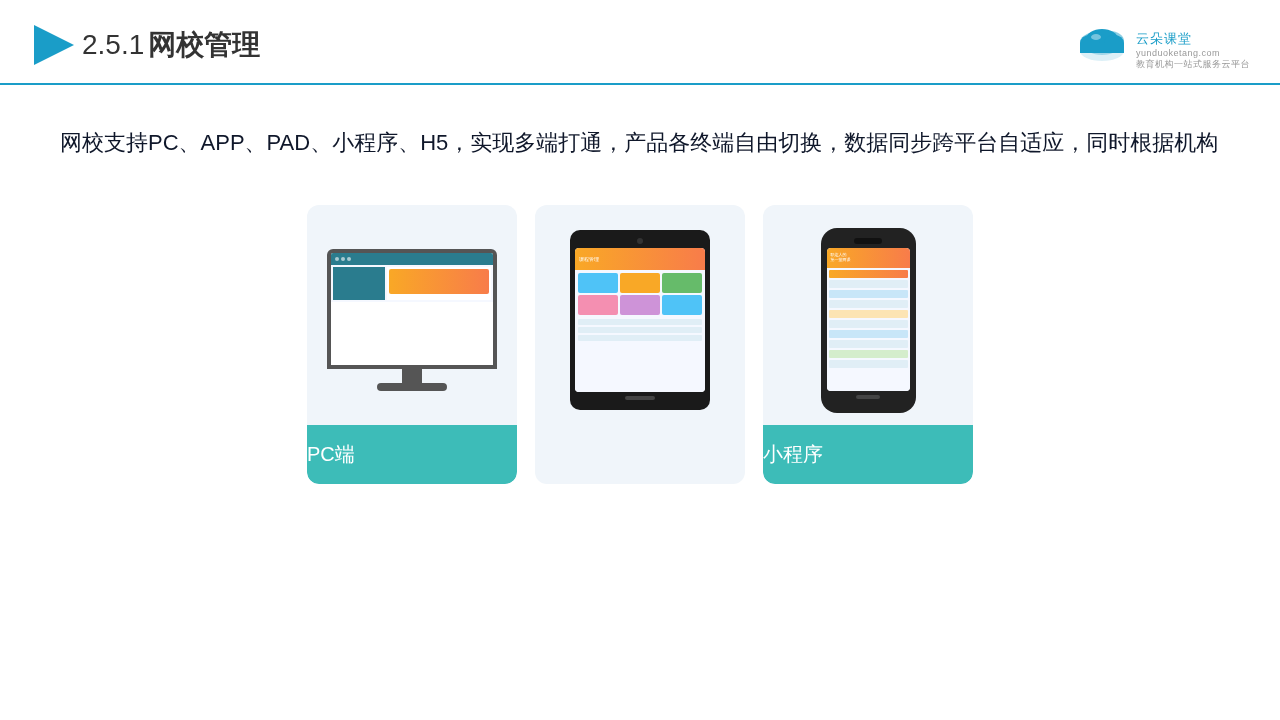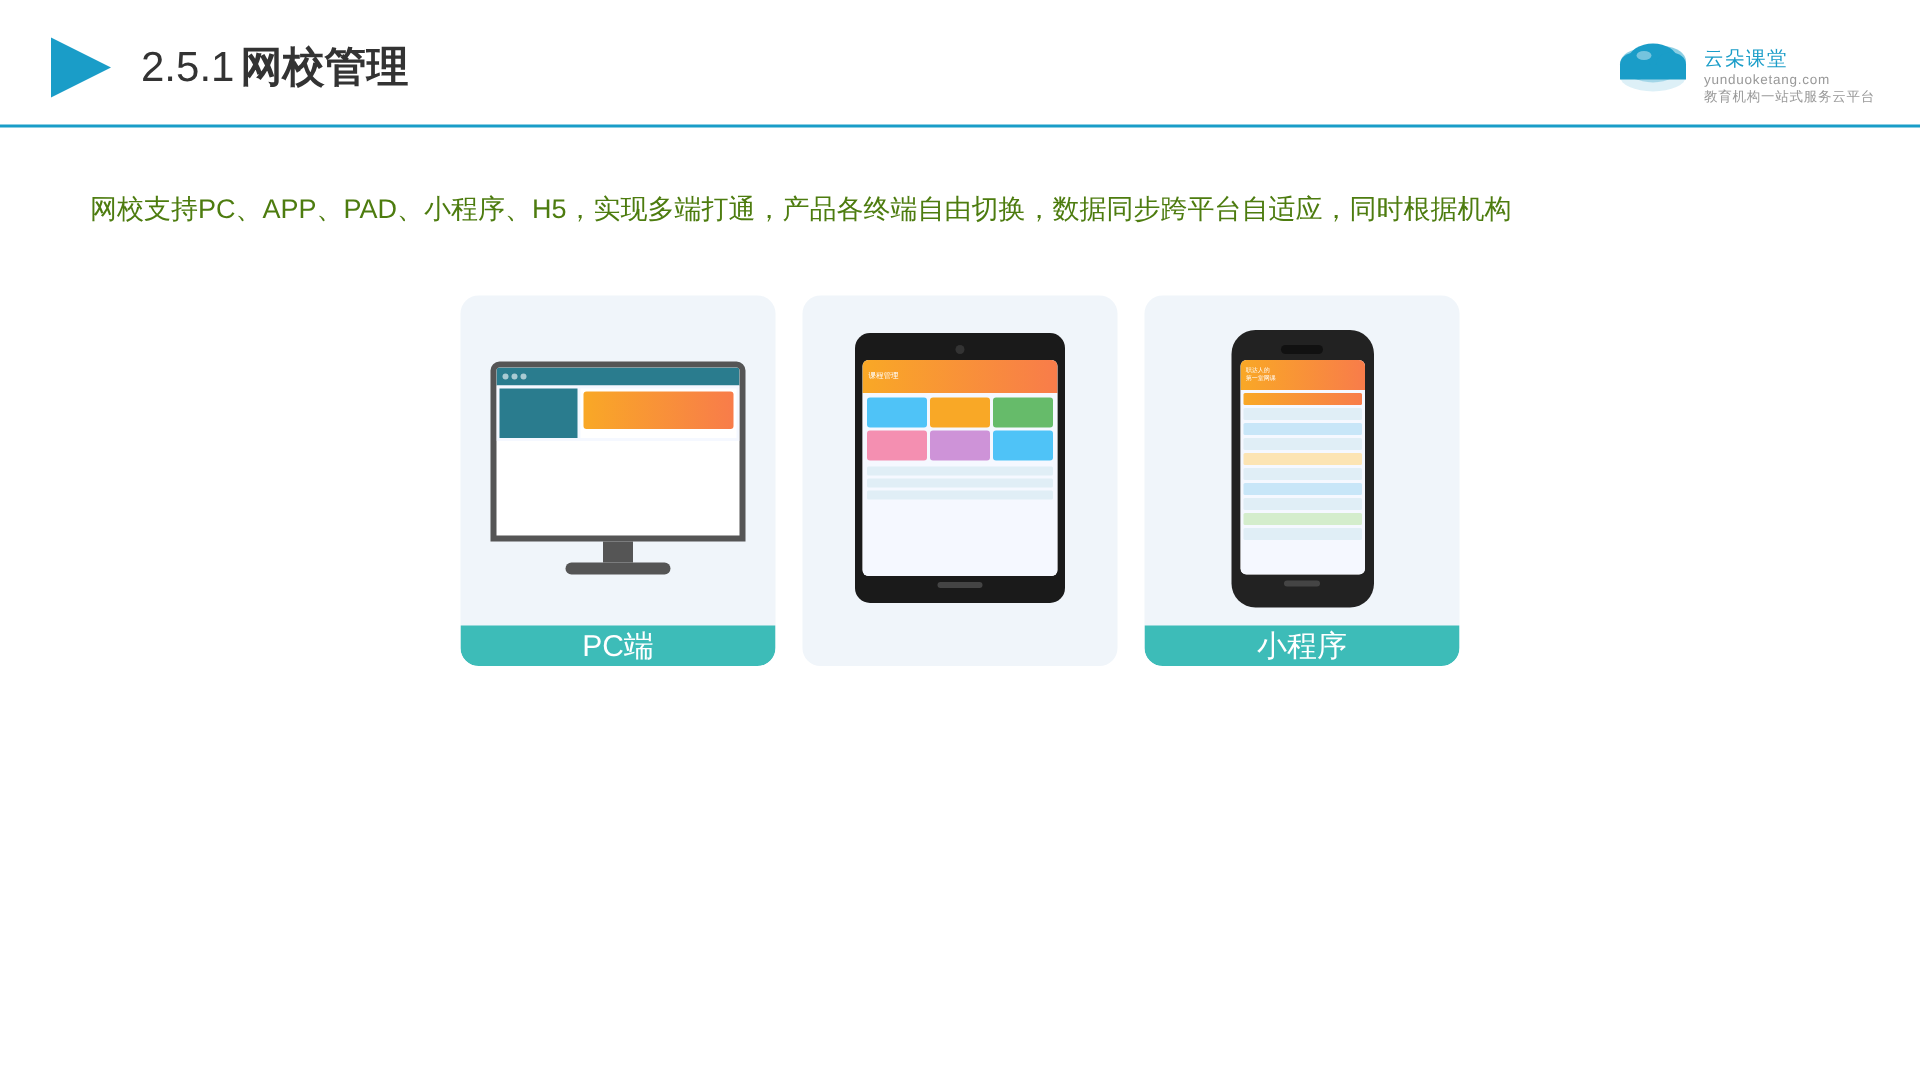--- a/index.html
+++ b/index.html
@@ -15,21 +15,21 @@
     .header {
       display: flex;
       align-items: center;
       justify-content: space-between;
       padding: 18px 30px 12px 30px;
       border-bottom: 2px solid #1a9dc8;
     }
     .header-left {
       display: flex;
       align-items: center;
-      gap: 16px;
+      gap: 4px;
     }
     .play-icon {
       width: 48px;
       height: 48px;
     }
     .header-title {
       font-size: 28px;
       font-weight: bold;
       color: #333;
     }
@@ -56,22 +56,22 @@
       margin-left: 4px;
     }
     .logo-wrapper {
       display: flex;
       align-items: center;
     }
 
     
     .description {
       padding: 36px 60px 20px 60px;
-      font-size: 18px;
-      color: #4d7c0f;
+      font-size: 22px;
+      color: #0f172a;
       line-height: 2;
     }
 
     
     .cards-container {
       display: flex;
       gap: 18px;
       padding: 20px 60px 30px 60px;
       justify-content: center;
     }
@@ -93,23 +93,23 @@
       display: flex;
       align-items: center;
       justify-content: center;
       padding: 20px 10px 10px 10px;
     }
 
     .card-label {
       width: 100%;
       background: #3dbcb8;
       color: white;
-      text-align: center;
+      text-align: left;
       font-size: 20px;
-      padding: 0 0;
+      padding: 16px 0;
       font-weight: 500;
       border-radius: 0 0 12px 12px;
     }
 
     
     .pc-monitor {
       display: flex;
       flex-direction: column;
       align-items: center;
       width: 180px;

